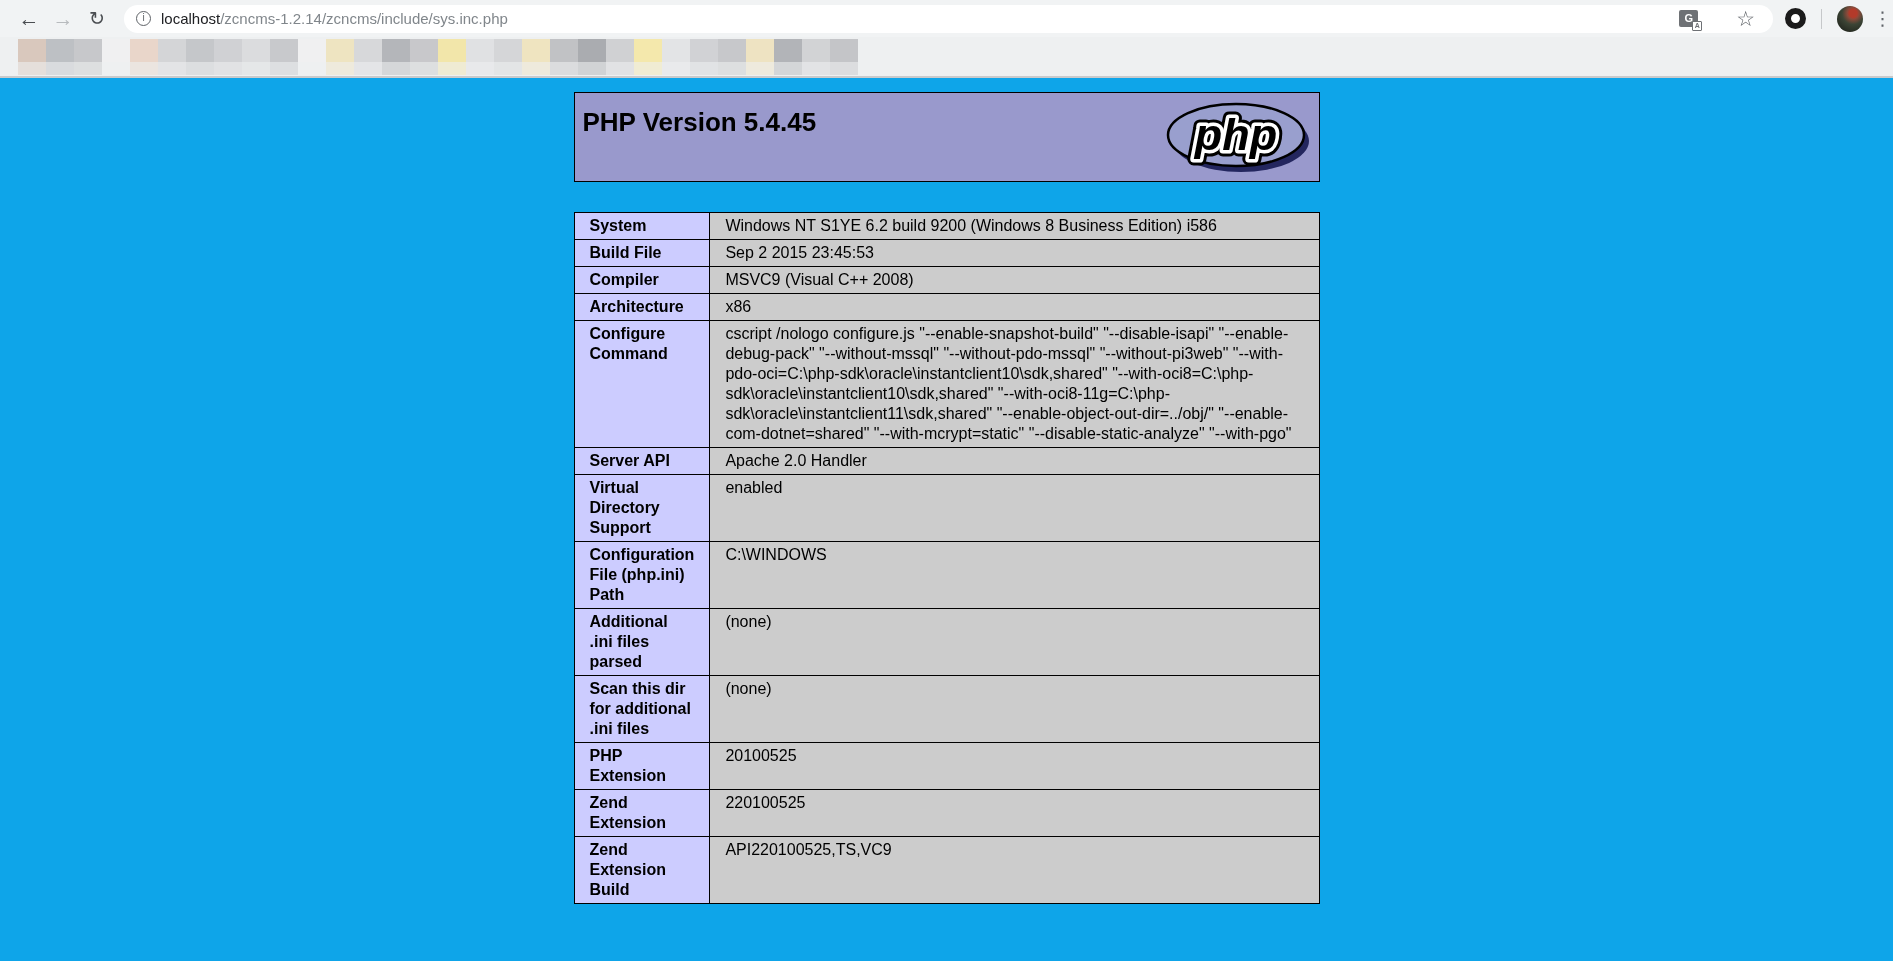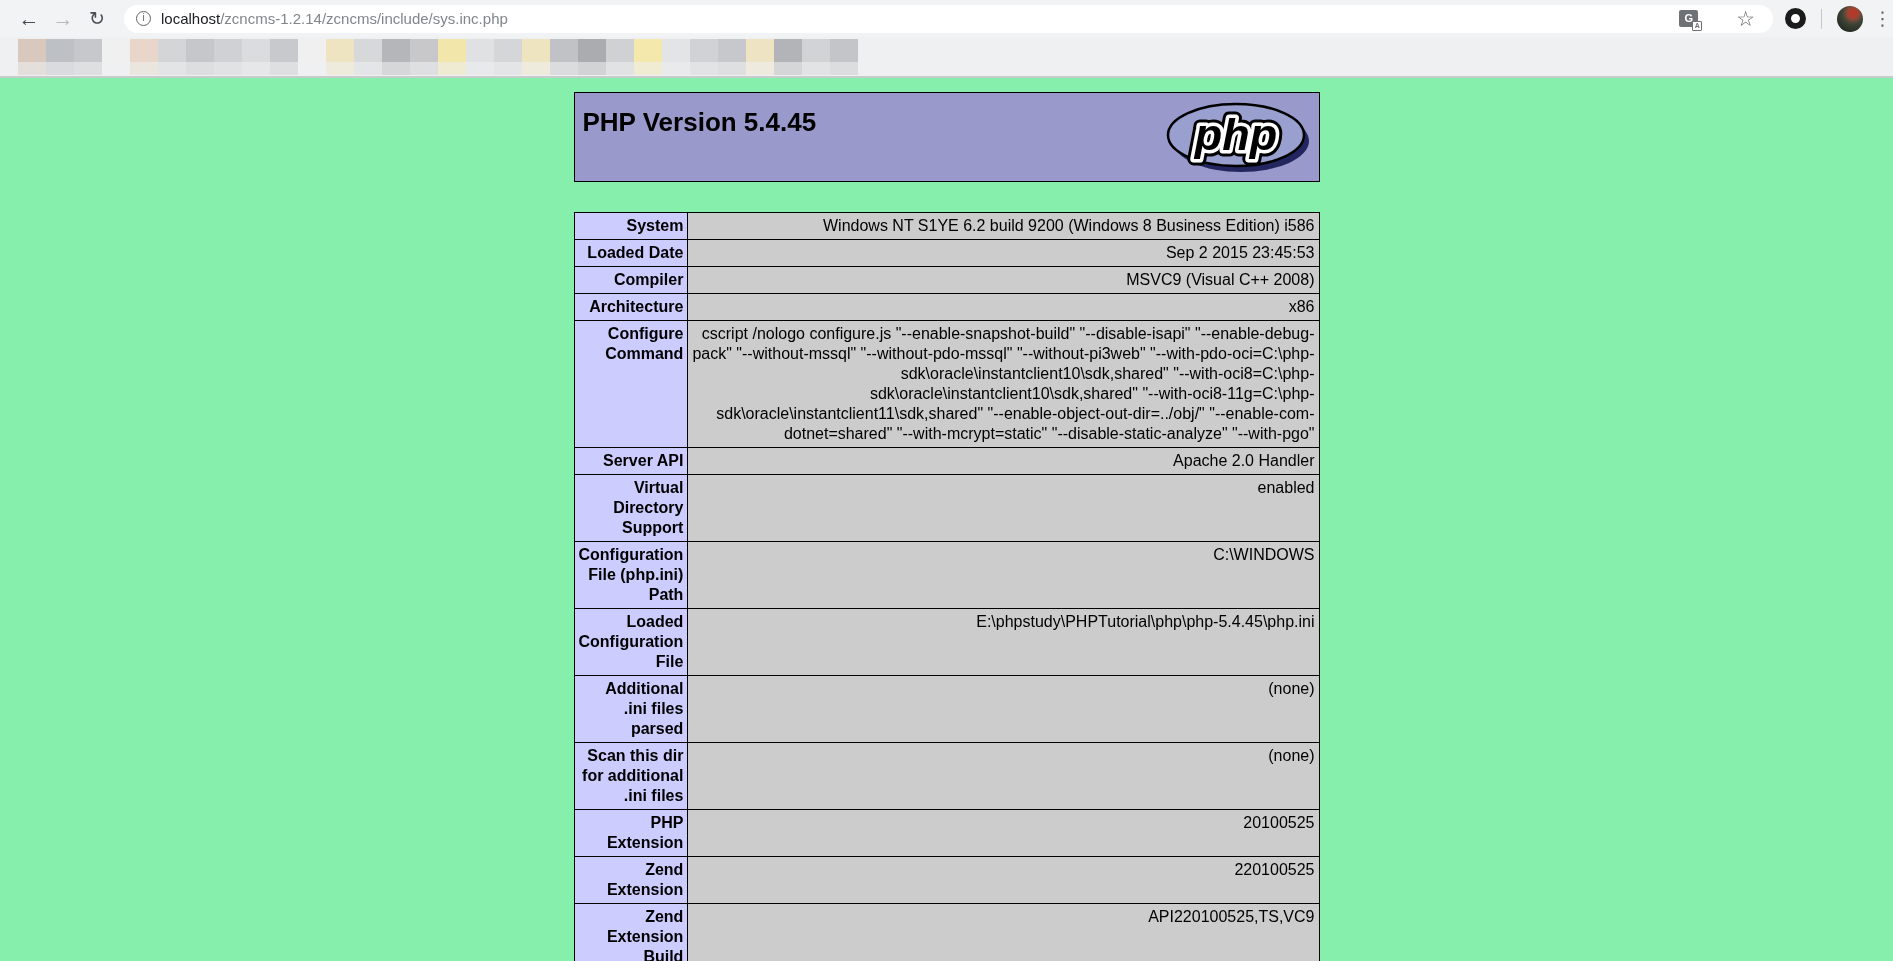--- a/index.html
+++ b/index.html
@@ -39,33 +39,33 @@
                         #3c4435 45%, #262b22 78%, #1b1f19 100%); }
   .menu-dots { font-size:19px; color:#5f6368; margin-left:10px; width:12px; line-height:1; }
 
   .bookmarks { position:relative; height:39px; background:#eef0f1; }
   .mosaic-row { position:absolute; left:18px; display:flex; }
   .mosaic-row.top { top:2px; height:23px; }
   .mosaic-row.bottom { top:25px; height:13px; opacity:.42; }
   .mblock { display:block; width:28px; height:100%; }
 
   
-  .page { background:#86efac; padding-top:14px; height:883px; overflow:hidden; }
+  .page { background:#0ea5e9; padding-top:14px; height:883px; overflow:hidden; }
   .content { width:746px; margin:0 auto; }
 
   .header-box { height:90px; background:#9999cc; border:1px solid #000;
                 display:flex; align-items:center; margin-bottom:30px; }
   .header-box h1 { font-size:26px; font-weight:bold; color:#000;
                    align-self:flex-start; margin:14px 0 0 8px; letter-spacing:0; }
   .logo-wrap { margin-left:auto; margin-right:8px; display:flex; }
 
   table.phpinfo { border-collapse:collapse; width:746px; }
   table.phpinfo th, table.phpinfo td {
       border:1px solid #000; font-size:16px; line-height:20px;
-      padding:3px 4px; vertical-align:top; text-align:right; color:#000; }
+      padding:3px 15px; vertical-align:top; text-align:left; color:#000; }
   table.phpinfo th { background:#ccccff; font-weight:bold; width:96px; }
   table.phpinfo td { background:#cccccc; font-weight:normal; word-break:normal; }
 </style>
 </head>
 <body>
 
 <div class="chrome">
   <div class="toolbar">
     <button class="nav-btn">
         <span>←</span>
@@ -177,21 +177,21 @@
       </span>
     </div>
 
     <table class="phpinfo">
       <tbody>
           <tr>
             <th>System</th>
             <td>Windows NT S1YE 6.2 build 9200 (Windows 8 Business Edition) i586</td>
           </tr>
           <tr>
-            <th>Loaded Date</th>
+            <th>Build File</th>
             <td>Sep 2 2015 23:45:53</td>
           </tr>
           <tr>
             <th>Compiler</th>
             <td>MSVC9 (Visual C++ 2008)</td>
           </tr>
           <tr>
             <th>Architecture</th>
             <td>x86</td>
           </tr>
@@ -205,24 +205,20 @@
           </tr>
           <tr>
             <th>Virtual Directory Support</th>
             <td>enabled</td>
           </tr>
           <tr>
             <th>Configuration File (php.ini) Path</th>
             <td>C:\WINDOWS</td>
           </tr>
           <tr>
-            <th>Loaded Configuration File</th>
-            <td>E:\phpstudy\PHPTutorial\php\php-5.4.45\php.ini</td>
-          </tr>
-          <tr>
             <th>Additional .ini files parsed</th>
             <td>(none)</td>
           </tr>
           <tr>
             <th>Scan this dir for additional .ini files</th>
             <td>(none)</td>
           </tr>
           <tr>
             <th>PHP Extension</th>
             <td>20100525</td>

